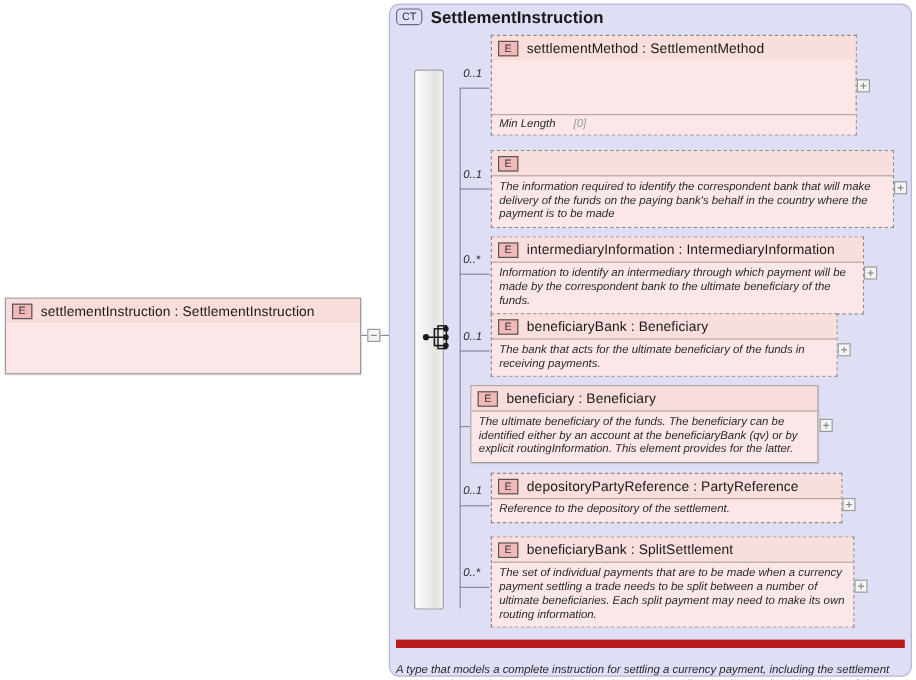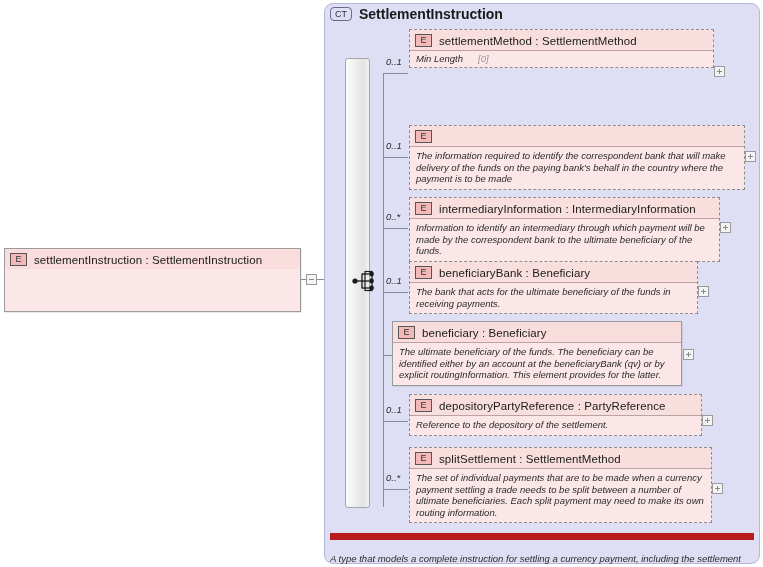--- a/index.html
+++ b/index.html
@@ -58,20 +58,21 @@
     letter-spacing: 0.1px;
     white-space: nowrap;
   }
   .facets {
     padding: 2px 6px 3px 6px;
     border-top: 1px solid #b9a3a3;
     font-size: 9.5px;
     font-style: italic;
     color: #2b2b2b;
     background: #fbe7e7;
+    margin-top: 45px;
   }
   .facet-row { display: flex; line-height: 11px; }
   .facet-name { width: 62px; }
   .facet-val { color: #9a9a9a; font-style: italic; }
   .edesc {
     padding: 3px 6px 4px 6px;
     border-top: 1px solid #b9a3a3;
     font-size: 9.5px;
     font-style: italic;
     color: #2b2b2b;
@@ -311,19 +312,19 @@
   </div>
   <div class="edesc">Reference to the depository of the settlement.</div>
 </div>
 <div class="plus" style="left:702px; top:415px;"></div>
 
 <div class="conn h" style="left:383px; top:489px; width:25px;"></div>
 <div class="card" style="left:386px; top:472px;">0..*</div>
 <div class="ebox dashed nofacet" style="left:409px; top:447px; width:303px;">
   <div class="hdr">
     <span class="eicon">E</span>
-    <span class="etitle">splitSettlement : SettlementMethod</span>
+    <span class="etitle">beneficiaryBank : SplitSettlement</span>
   </div>
   <div class="edesc">The set of individual payments that are to be made when a currency payment settling a trade needs to be split between a number of ultimate beneficiaries. Each split payment may need to make its own routing information.</div>
 </div>
 <div class="plus" style="left:712px; top:483px;"></div>
 
 <div id="ct-footer">A type that models a complete instruction for settling a currency payment, including the settlement method to be used, the correspondent bank, any intermediary banks and the ultimate beneficiary.</div>
 
 </body></html>

